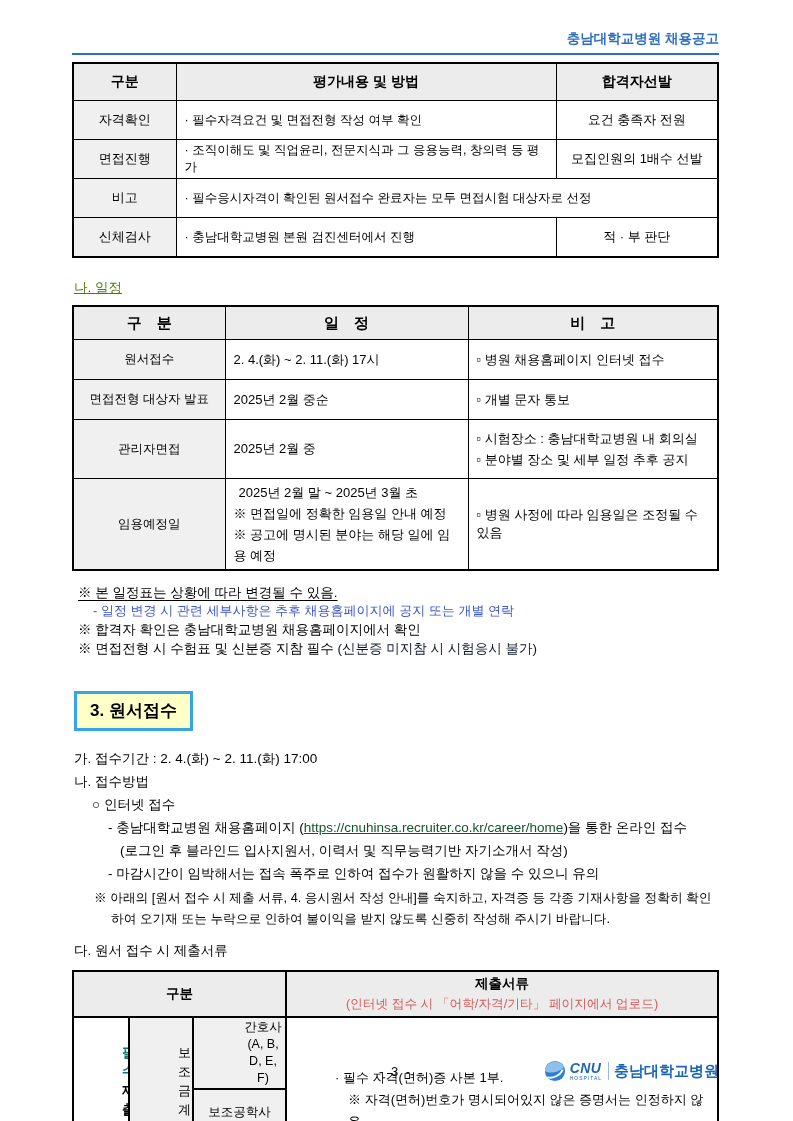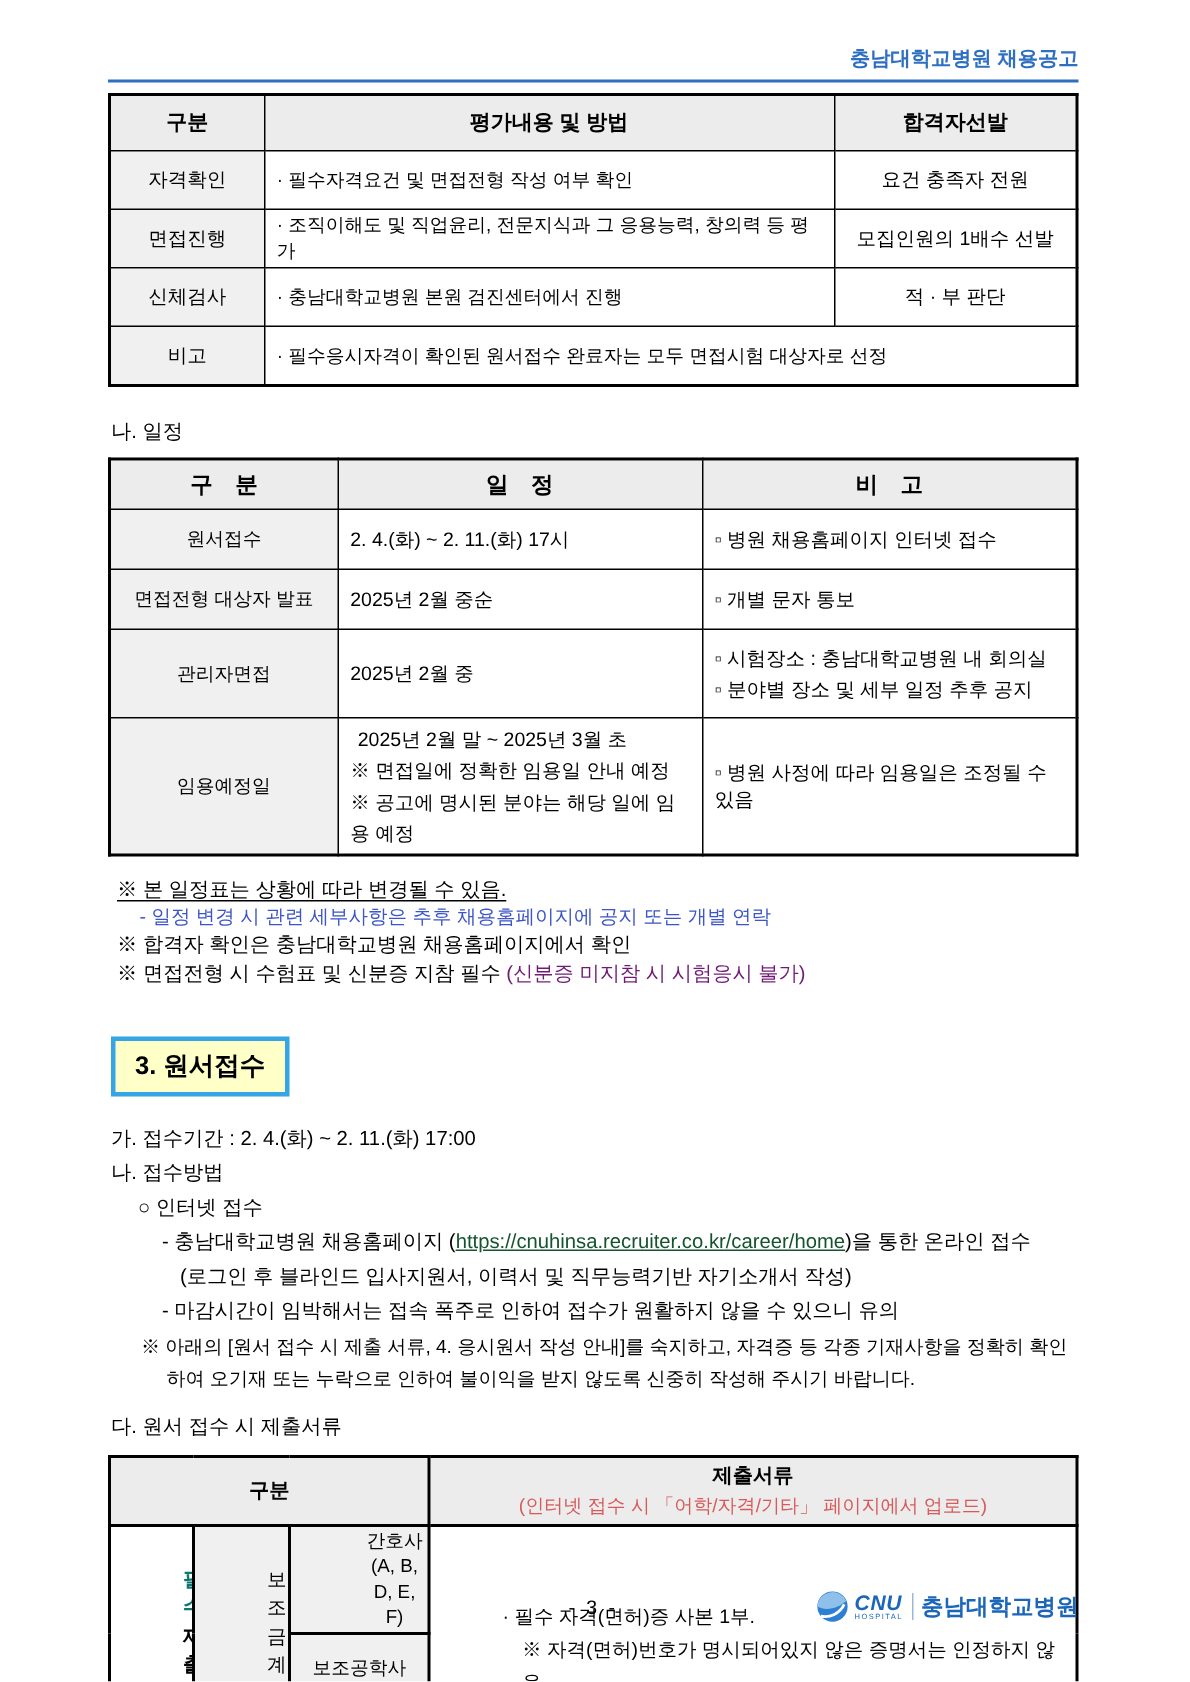--- a/index.html
+++ b/index.html
@@ -18,37 +18,37 @@
   td, th { border:1px solid #000; font-size:13px; overflow:hidden; }
   .t1, .t2, .t3 { border:2px solid #000; }
   
   .t1 { margin-top:7px; }
   .t1 th { font-size:14px; font-weight:bold; background:#ececec; height:34px; }
   .t1 td { height:34px; padding:2px 8px; }
   .t1 td.lbl { text-align:center; background:#f0f0f0; }
   .t1 td.cnt { text-align:left; font-size:12.5px; }
   .t1 td.sel { text-align:center; }
   
-  .sec-label { font-size:13.5px; margin:21px 0 8px 2px; color:#000000; }
+  .sec-label { font-size:13.5px; margin:21px 0 8px 2px; color:#4d7c0f;text-decoration:underline; }
   
   .t2 th { font-size:15px; font-weight:bold; background:#ececec; height:30px; }
   .t2 td { padding:3px 8px; }
   .t2 td.lbl { text-align:center; background:#f0f0f0; font-size:12.5px; }
   .t2 tr.r1 td { height:33px; }
   .t2 tr.r2 td { height:33px; }
   .t2 tr.r3 td { height:52px; }
   .t2 tr.r4 td { height:72px; }
   .t2 .cellline { line-height:21px; }
   .t2 .sched-first { padding-left:5px; }
   
   .notes { margin-top:12px; margin-left:6px; font-size:13.5px; }
   .notes .note { line-height:19px; }
   .notes .u { text-decoration:underline; text-underline-offset:3px; }
   .notes .sub { color:#3c55c8; font-size:13px; margin-left:15px; line-height:18px; }
-  .red { color:#701a75; }
+  .red { color:#0f172a; }
   
   .badge {
     display:inline-block; margin-top:33px; margin-left:2px;
     background:#ffffc8; border:3px solid #35a5e5; border-radius:0;
     padding:5px 13px 6px 13px; font-size:17px; font-weight:bold; color:#000;
   }
   .line { font-size:13.5px; line-height:23px; }
   .lv0 { margin-left:2px; }
   .lv1 { margin-left:20px; }
   .lv2 { margin-left:36px; }
@@ -109,27 +109,27 @@
       <td class="lbl">자격확인</td>
       <td class="cnt">· 필수자격요건 및 면접전형 작성 여부 확인</td>
       <td class="sel">요건 충족자 전원</td>
     </tr>
     <tr>
       <td class="lbl">면접진행</td>
       <td class="cnt">· 조직이해도 및 직업윤리, 전문지식과 그 응용능력, 창의력 등 평가</td>
       <td class="sel">모집인원의 1배수 선발</td>
     </tr>
     <tr>
+      <td class="lbl">비고</td>
+      <td class="cnt" colspan="2">· 필수응시자격이 확인된 원서접수 완료자는 모두 면접시험 대상자로 선정</td>
+    </tr>
+    <tr>
       <td class="lbl">신체검사</td>
       <td class="cnt">· 충남대학교병원 본원 검진센터에서 진행</td>
       <td class="sel">적 · 부 판단</td>
-    </tr>
-    <tr>
-      <td class="lbl">비고</td>
-      <td class="cnt" colspan="2">· 필수응시자격이 확인된 원서접수 완료자는 모두 면접시험 대상자로 선정</td>
     </tr>
   </tbody>
     </table>
 
   <div class="sec-label">나. 일정</div>
 
   <table class="t2">
     <colgroup>
         <col style="width:152px">
         <col style="width:243px">

